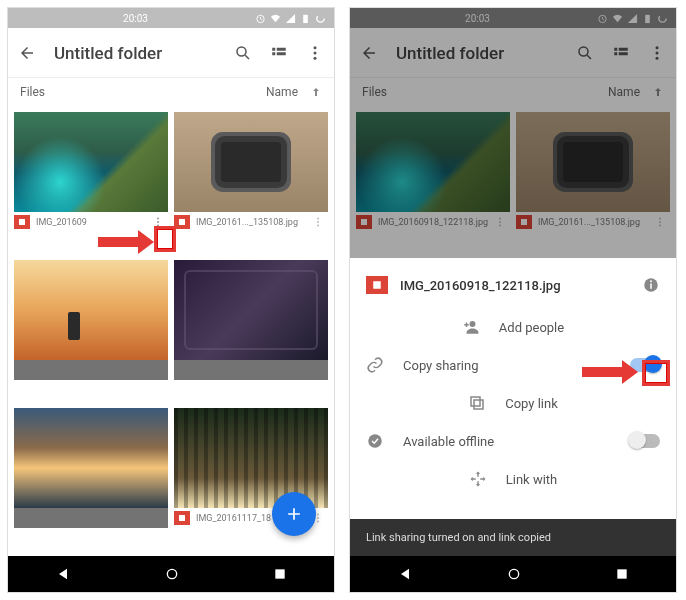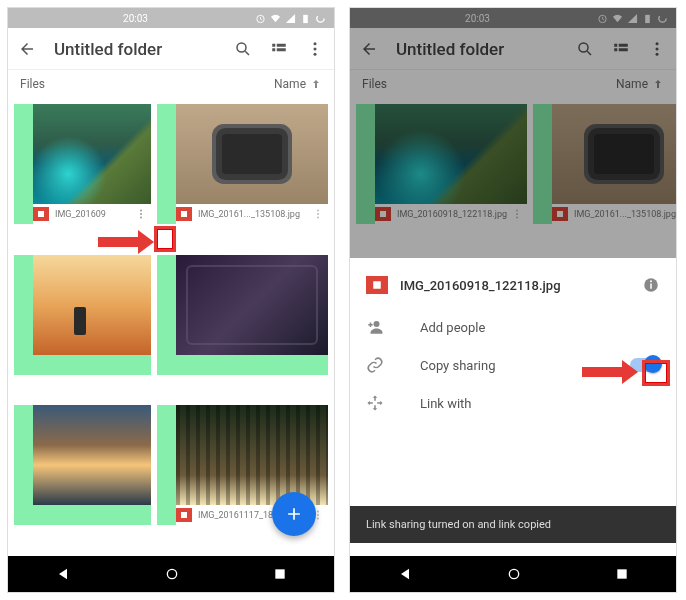--- a/index.html
+++ b/index.html
@@ -2,55 +2,55 @@
 <html><head>
 <meta charset="utf-8">
 <style>
   * { box-sizing: border-box; margin: 0; padding: 0; font-family: -apple-system, BlinkMacSystemFont, 'Segoe UI', Roboto, sans-serif; }
   body { background: #fff; width: 686px; height: 600px; display: flex; gap: 16px; padding: 8px; }
   .phone { width: 326px; height: 584px; background: #fff; position: relative; display: flex; flex-direction: column; box-shadow: 0 0 0 1px #ddd; }
   .overlay { position: absolute; inset: 0; background: rgba(0,0,0,0.35); z-index: 5; pointer-events: none; }
   .status-bar { height: 20px; background: #bdbdbd; display: flex; align-items: center; justify-content: space-between; padding: 0 8px; font-size: 10px; color: #fff; }
   .phone2 .status-bar { background: #8a8a8a; }
   .status-icons { display: flex; gap: 4px; align-items: center; }
-  .appbar { height: 42px; display: flex; align-items: center; padding: 16px 10px; background: #fff; border-bottom: 1px solid #eee; }
+  .appbar { height: 50px; display: flex; align-items: center; padding: 16px 10px; background: #fff; border-bottom: 1px solid #eee; }
   .appbar .back { margin-right: 18px; }
   .appbar .title { font-size: 17px; font-weight: 500; color: #444; flex: 1; }
   .appbar .actions { display: flex; gap: 18px; }
   .icon { display: inline-flex; align-items: center; justify-content: center; }
   svg { display: block; }
   .sort-row { height: 28px; display: flex; align-items: center; justify-content: space-between; padding: 0 12px; font-size: 12px; color: #666; background: #fff; }
-  .sort-right { display: flex; gap: 4px; align-items: center; }
+  .sort-right { display: flex; gap: 12px; align-items: center; }
   .grid { flex: 1; display: grid; grid-template-columns: 1fr 1fr; gap: 6px; padding: 6px; overflow: hidden; background: #fff; }
-  .thumb { position: relative; background: #86efac; height: 120px; padding-left: 19px; }
+  .thumb { position: relative; background: #737373; height: 120px; }
   .thumb-img { width: 100%; height: 100px; background-size: cover; background-position: center; }
   .cap { height: 20px; display: flex; align-items: center; background: #fff; padding-right: 4px; gap: 4px; font-size: 9px; color: #777; }
   .cap .badge { background: #db4437; width: 16px; height: 14px; display: flex; align-items: center; justify-content: center; margin-right: 2px; }
   .cap .badge svg { fill: #fff; }
   .cap .name { flex: 1; white-space: nowrap; overflow: hidden; text-overflow: ellipsis; }
   .cap .more { color: #bbb; }
   .fab { position: absolute; right: 18px; bottom: 56px; width: 44px; height: 44px; border-radius: 50%; background: #1a73e8; display: flex; align-items: center; justify-content: center; box-shadow: 0 3px 6px rgba(0,0,0,.3); }
   .navbar { height: 36px; background: #000; display: flex; justify-content: space-around; align-items: center; }
   .navbar svg { fill: #fff; }
   .redbox { position: absolute; border: 3px solid #e53935; box-shadow: 0 0 0 1px #d00 inset; z-index: 20; }
   .arrow-red { position: absolute; z-index: 20; }
   .arrow-body { background: #e53935; height: 10px; position: absolute; top: 50%; transform: translateY(-50%); }
   .arrow-head { position: absolute; width: 0; height: 0; border-top: 12px solid transparent; border-bottom: 12px solid transparent; border-left: 16px solid #e53935; top: 50%; transform: translateY(-50%); }
   .sheet { position: absolute; left: 0; right: 0; bottom: 36px; top: 254px; background: #fff; z-index: 10; display: flex; flex-direction: column; }
   .sheet-header { display: flex; align-items: center; padding: 14px 16px; gap: 12px; }
   .sheet-header .badge { background: #db4437; width: 22px; height: 18px; display: flex; align-items: center; justify-content: center; }
   .sheet-header .fname { font-size: 13px; font-weight: 500; color: #333; flex: 1; }
-  .sheet-row { display: flex; align-items: center; padding: 10px 16px; gap: 34px; font-size: 13px; color: #555; }
+  .sheet-row { display: flex; align-items: center; padding: 10px 16px; gap: 17px; font-size: 13px; color: #555; justify-content: center; }
   .sheet-row .ic { width: 20px; color: #888; }
   .toggle { margin-left: auto; width: 30px; height: 14px; background: #bbb; border-radius: 8px; position: relative; }
   .toggle.on { background: #a3c7f5; }
   .toggle .knob { position: absolute; top: -3px; width: 18px; height: 18px; border-radius: 50%; background: #eee; box-shadow: 0 1px 2px rgba(0,0,0,.3); }
   .toggle.on .knob { background: #1a73e8; right: -2px; }
   .toggle.off .knob { left: -2px; }
-  .toast { position: absolute; left: 0; right: 0; bottom: 49px; z-index: 12; background: #323232; color: #ddd; font-size: 11px; padding: 12px 16px; }
+  .toast { position: absolute; left: 0; right: 0; bottom: 36px; z-index: 12; background: #323232; color: #ddd; font-size: 11px; padding: 12px 16px; }
   
   .t1 { background: linear-gradient(180deg,#3a7b5a 0%,#2e5c4a 40%,#115b6a 60%,#0a8a9a 100%); position:relative; }
   .t1::after{content:'';position:absolute;inset:0;background:radial-gradient(circle at 30% 70%,#2dd4cf 0%,transparent 35%),linear-gradient(135deg,transparent 60%,#5a7a3a 65%,#3a5a2a 100%);}
   .t2 { background: linear-gradient(180deg,#bfa88a 0%,#9a8468 100%); display:flex;align-items:center;justify-content:center;}
   .t2::after{content:'';width:60px;height:40px;background:#2a2a2a;border-radius:4px;box-shadow:0 0 0 6px #3a3a3a,0 0 0 10px #5a5a5a;}
   .t3 { background: linear-gradient(180deg,#f5d89b 0%,#e8a55a 50%,#c4642a 100%); position:relative;}
   .t3::after{content:'';position:absolute;left:35%;bottom:20%;width:12px;height:28px;background:#2a2a2a;border-radius:2px;}
   .t4 { background: linear-gradient(135deg,#2a1a3a 0%,#4a3a5a 50%,#1a1a2a 100%); position:relative;}
   .t4::after{content:'';position:absolute;inset:10px;border:2px solid #6a5a7a;border-radius:6px;opacity:.5;}
   .t5 { background: linear-gradient(180deg,#3a5a7a 0%,#8a6a4a 40%,#f5c57a 60%,#2a3a4a 100%);}
@@ -354,20 +354,41 @@
             <path d="M14 10a5 5 0 00-7 0l-3 3a5 5 0 007 7l1-1"></path>
           </svg>
         </span>
       <span>Copy sharing</span>
       <div class="toggle on">
           <div class="knob"></div>
         </div>
     </div>
     <div class="sheet-row">
       <span class="ic">
+          <svg width="18" height="18" viewBox="0 0 24 24" fill="none" stroke="#888" stroke-width="2">
+            <rect x="8" y="8" width="12" height="12"></rect>
+            <rect x="4" y="4" width="12" height="12"></rect>
+          </svg>
+        </span>
+      <span>Copy link</span>
+    </div>
+    <div class="sheet-row">
+      <span class="ic">
+          <svg width="18" height="18" viewBox="0 0 24 24">
+            <circle cx="12" cy="12" r="9" fill="#888"></circle>
+            <path d="M8 12l3 3 5-6" stroke="#fff" stroke-width="2" fill="none"></path>
+          </svg>
+        </span>
+      <span>Available offline</span>
+      <div class="toggle off">
+          <div class="knob"></div>
+        </div>
+    </div>
+    <div class="sheet-row">
+      <span class="ic">
           <svg width="18" height="18" viewBox="0 0 24 24" fill="#888">
             <path d="M12 2l3 3h-2v4h-2V5H9z M12 22l-3-3h2v-4h2v4h2z M2 12l3-3v2h4v2H5v2z M22 12l-3 3v-2h-4v-2h4V9z"></path>
           </svg>
         </span>
       <span>Link with</span>
     </div>
   </div>
   <div class="toast"><span>Link sharing turned on and link copied</span></div>
 
   <div class="navbar">

